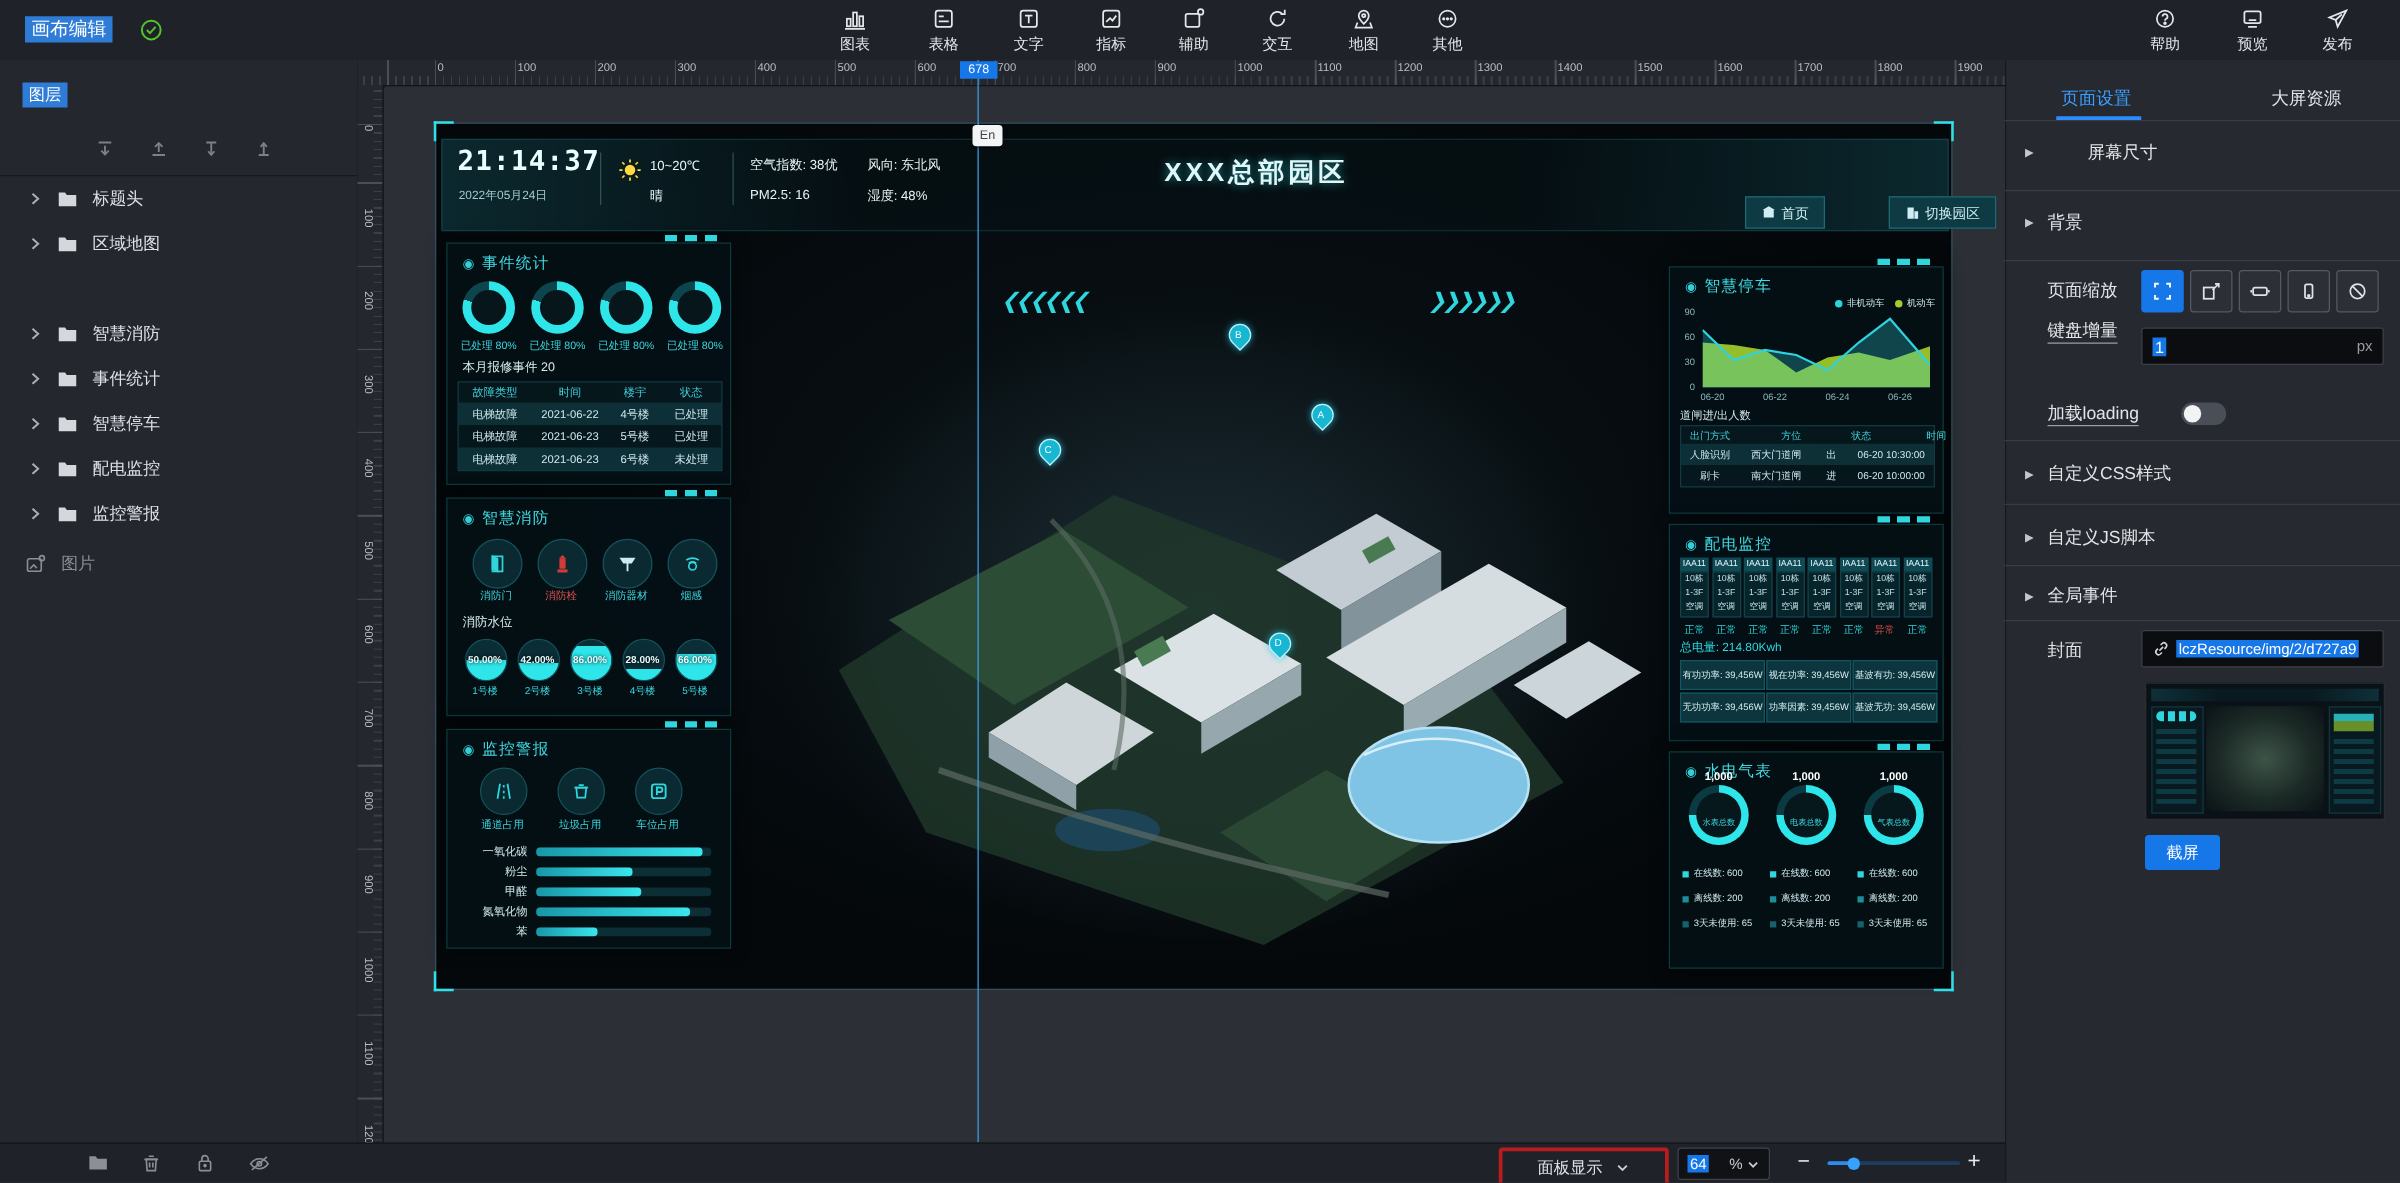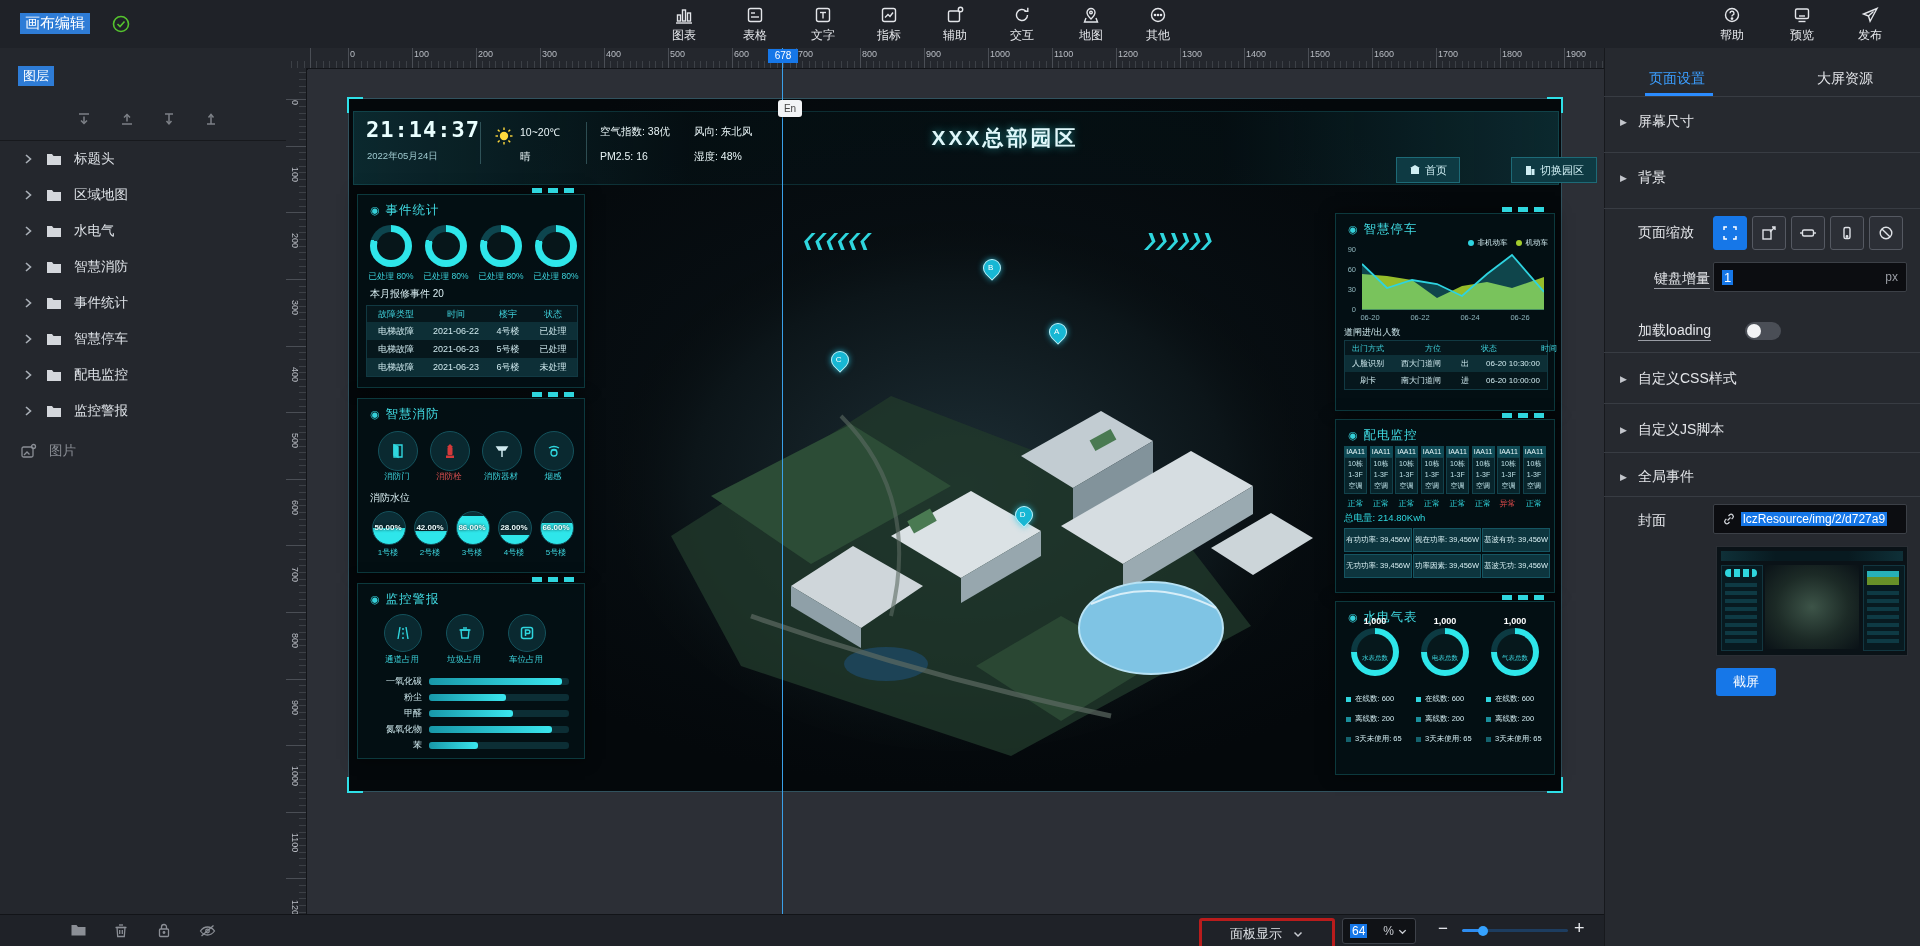--- a/index.html
+++ b/index.html
@@ -224,29 +224,20 @@
   </div>
   <div class="litem" style="top:130px;padding-left:22px;">
     <svg width="12" height="12" viewBox="0 0 12 12" fill="none" stroke="#aab0b8" stroke-width="1.6">
         <polyline points="4,2 8.5,6 4,10"></polyline>
       </svg>
     <svg width="16" height="14" viewBox="0 0 16 14">
         <path d="M1 2h5l1.5 2H15v9H1z" fill="#d4d7dc"></path>
       </svg>
     <span>区域地图</span>
   </div>
-  <div class="litem" style="top:166px;padding-left:22px;">
-    <svg width="12" height="12" viewBox="0 0 12 12" fill="none" stroke="#aab0b8" stroke-width="1.6">
-        <polyline points="4,2 8.5,6 4,10"></polyline>
-      </svg>
-    <svg width="16" height="14" viewBox="0 0 16 14">
-        <path d="M1 2h5l1.5 2H15v9H1z" fill="#d4d7dc"></path>
-      </svg>
-    <span>水电气</span>
-  </div>
   <div class="litem" style="top:202px;padding-left:22px;">
     <svg width="12" height="12" viewBox="0 0 12 12" fill="none" stroke="#aab0b8" stroke-width="1.6">
         <polyline points="4,2 8.5,6 4,10"></polyline>
       </svg>
     <svg width="16" height="14" viewBox="0 0 16 14">
         <path d="M1 2h5l1.5 2H15v9H1z" fill="#d4d7dc"></path>
       </svg>
     <span>智慧消防</span>
   </div>
   <div class="litem" style="top:238px;padding-left:22px;">
@@ -772,21 +763,21 @@
 <div id="gbadge">678</div>
 <div id="ime">En</div>
 
 <div id="inspector">
   <span class="abs" style="left:44px;top:22px;font-size:14px;color:#3b9eff;cursor:pointer;">页面设置</span>
   <div class="abs" style="left:40px;top:45px;width:68px;height:3px;background:#2b8cff;"></div>
   <span class="abs" style="left:212px;top:22px;font-size:14px;color:#e3e5e9;cursor:pointer;">大屏资源</span>
 </div>
 <div class="idiv" style="top:96px;"></div>
 <span class="tri" style="top:117px;">▶</span>
-<span class="sechead" style="top:113px;cursor:pointer;">屏幕尺寸</span>
+<span class="sechead" style="top:113px;cursor:pointer;margin-left:32px;">屏幕尺寸</span>
 <div class="idiv" style="top:152px;"></div>
 <span class="tri" style="top:173px;">▶</span>
 <span class="sechead" style="top:169px;cursor:pointer;">背景</span>
 <div class="idiv" style="top:208px;"></div>
 
 <span class="sechead" style="top:224px;">页面缩放</span>
 <div class="zbtn zact" style="left:1713px;top:216px;">
     <svg width="16" height="16" viewBox="0 0 16 16" fill="none" stroke="#fff" stroke-width="1.5">
       <path d="M2 5V2h3M11 2h3v3M14 11v3h-3M5 14H2v-3"></path>
     </svg>
@@ -810,21 +801,21 @@
       <circle cx="8" cy="11.5" r=".7" fill="#dfe2e7"></circle>
     </svg>
   </div>
 <div class="zbtn" style="left:1869px;top:216px;">
     <svg width="16" height="16" viewBox="0 0 16 16" fill="none" stroke="#dfe2e7" stroke-width="1.4">
       <circle cx="8" cy="8" r="5.8"></circle>
       <line x1="3.9" y1="3.9" x2="12.1" y2="12.1"></line>
     </svg>
   </div>
 
-<span class="sechead ulab" style="top:270px;margin-left:16px;">键盘增量</span>
+<span class="sechead ulab" style="top:256px;">键盘增量</span>
 <div class="ibox" style="left:1713px;top:262px;width:194px;">
   <span class="sel">1</span>
   <span style="margin-left:auto;color:#9a9da5;font-size:12px;">px</span>
 </div>
 
 <span class="sechead ulab" style="top:322px;">加载loading</span>
 <div class="abs" style="left:1745px;top:322px;width:36px;height:18px;border-radius:9px;background:#4a4e56;">
   <div style="width:14px;height:14px;border-radius:50%;background:#f2f3f5;margin:2px;"></div>
 </div>
 <div class="idiv" style="top:352px;"></div>

